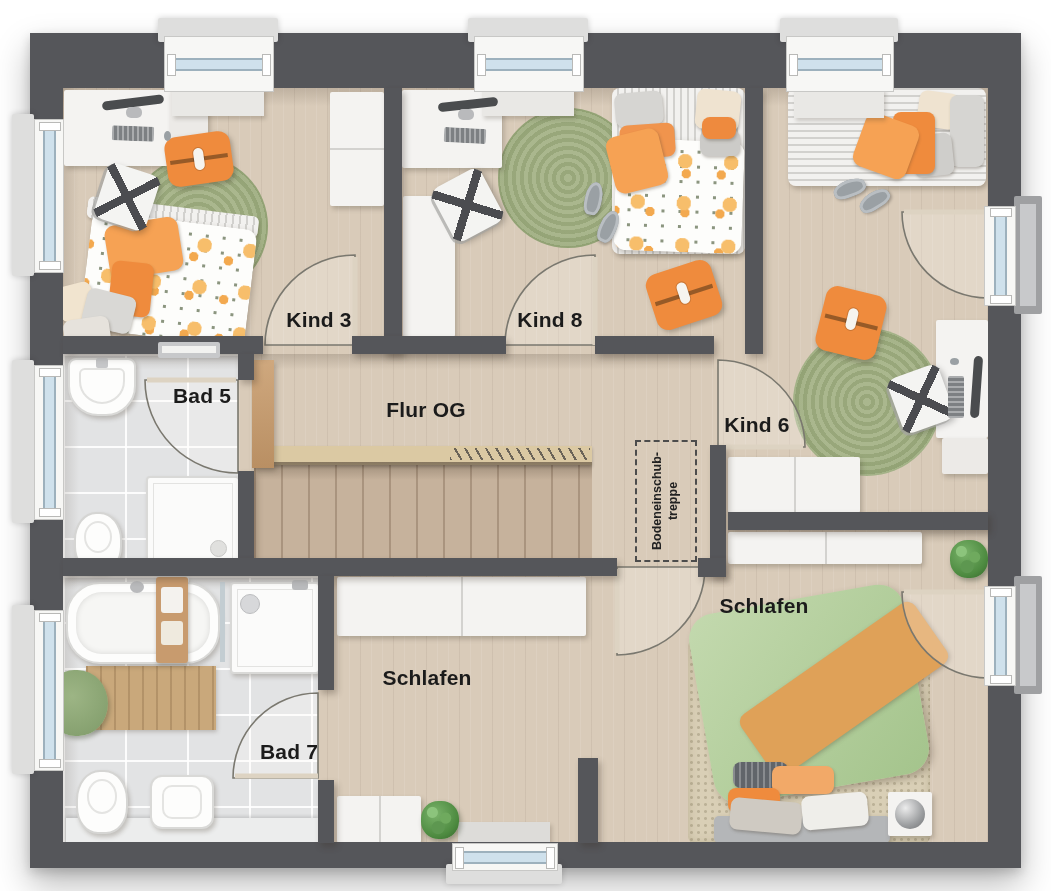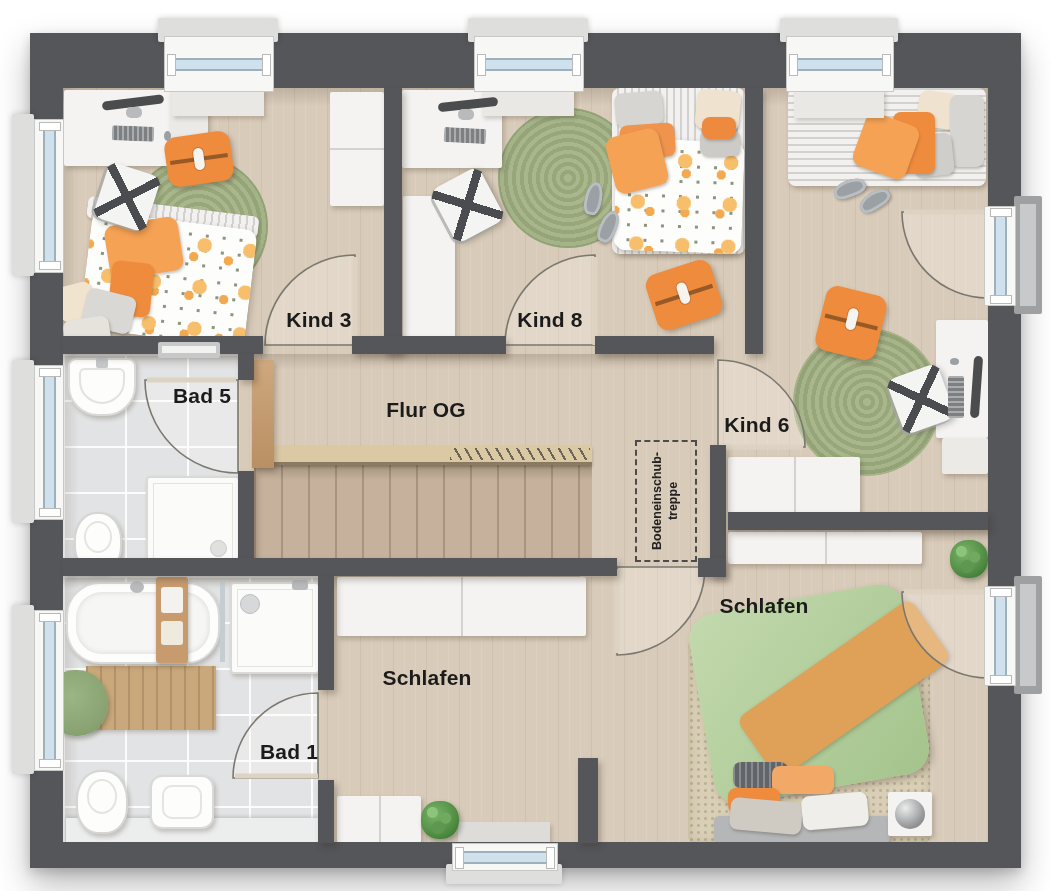--- a/index.html
+++ b/index.html
@@ -390,17 +390,17 @@
       <i class="cap-h" style="left:2px"></i>
       <i class="cap-h" style="right:2px"></i>
     </div>
   <div class="sillout" style="left:446px;top:864px;width:116px;height:20px"></div>
 
   <div class="lbl" style="left:319px;top:320px">Kind 3</div>
   <div class="lbl" style="left:550px;top:320px">Kind 8</div>
   <div class="lbl" style="left:757px;top:425px">Kind 6</div>
   <div class="lbl" style="left:426px;top:410px">Flur OG</div>
   <div class="lbl" style="left:202px;top:396px">Bad 5</div>
-  <div class="lbl" style="left:289px;top:752px">Bad 1</div>
+  <div class="lbl" style="left:289px;top:752px">Bad 7</div>
   <div class="lbl" style="left:427px;top:678px">Schlafen</div>
   <div class="lbl" style="left:764px;top:606px">Schlafen</div>
 
 </div>
 
 </body></html>

